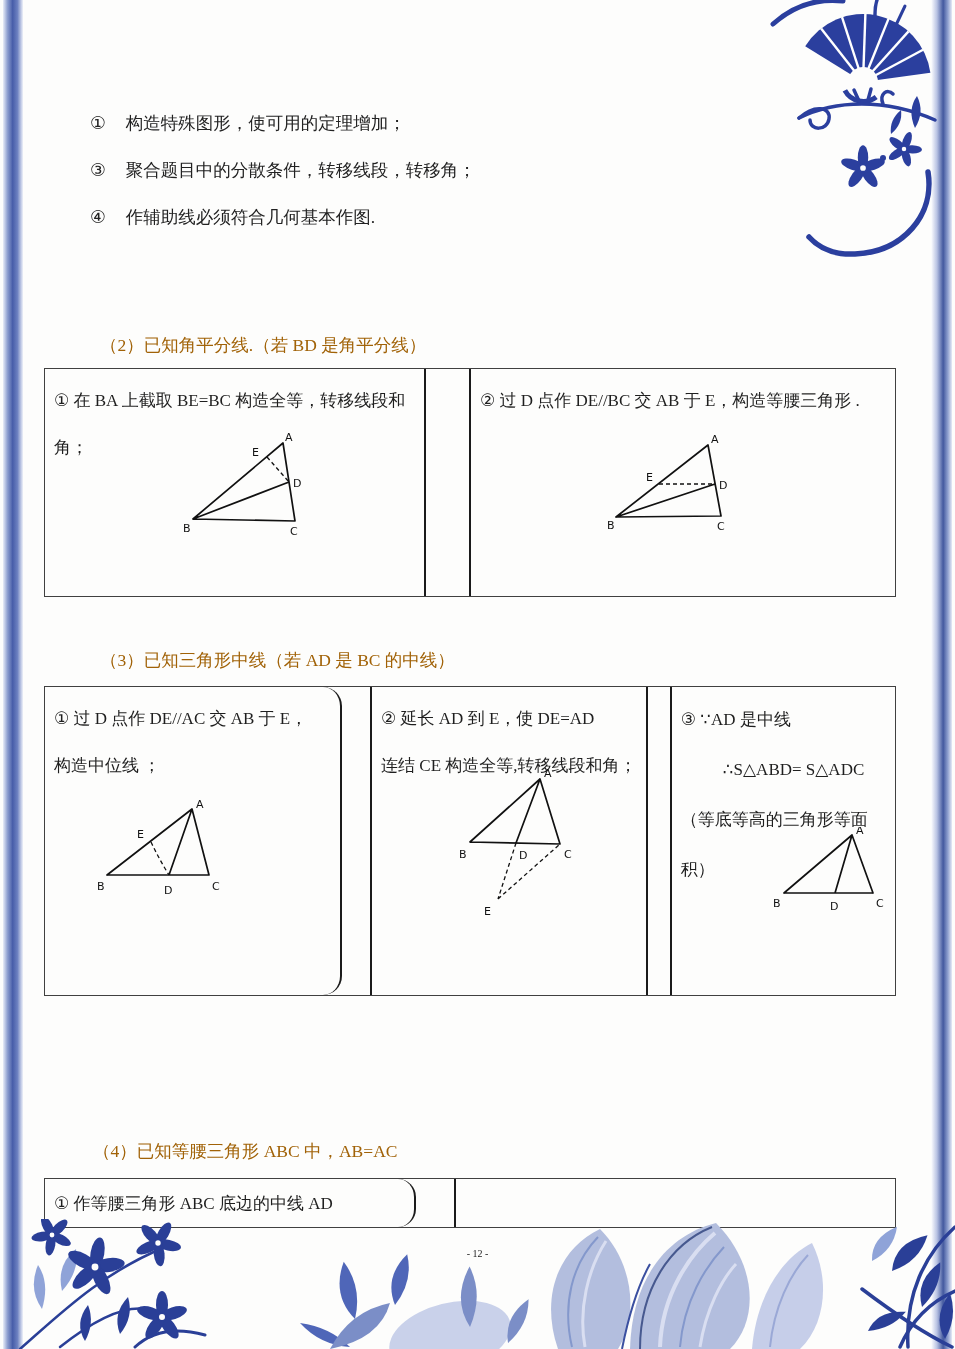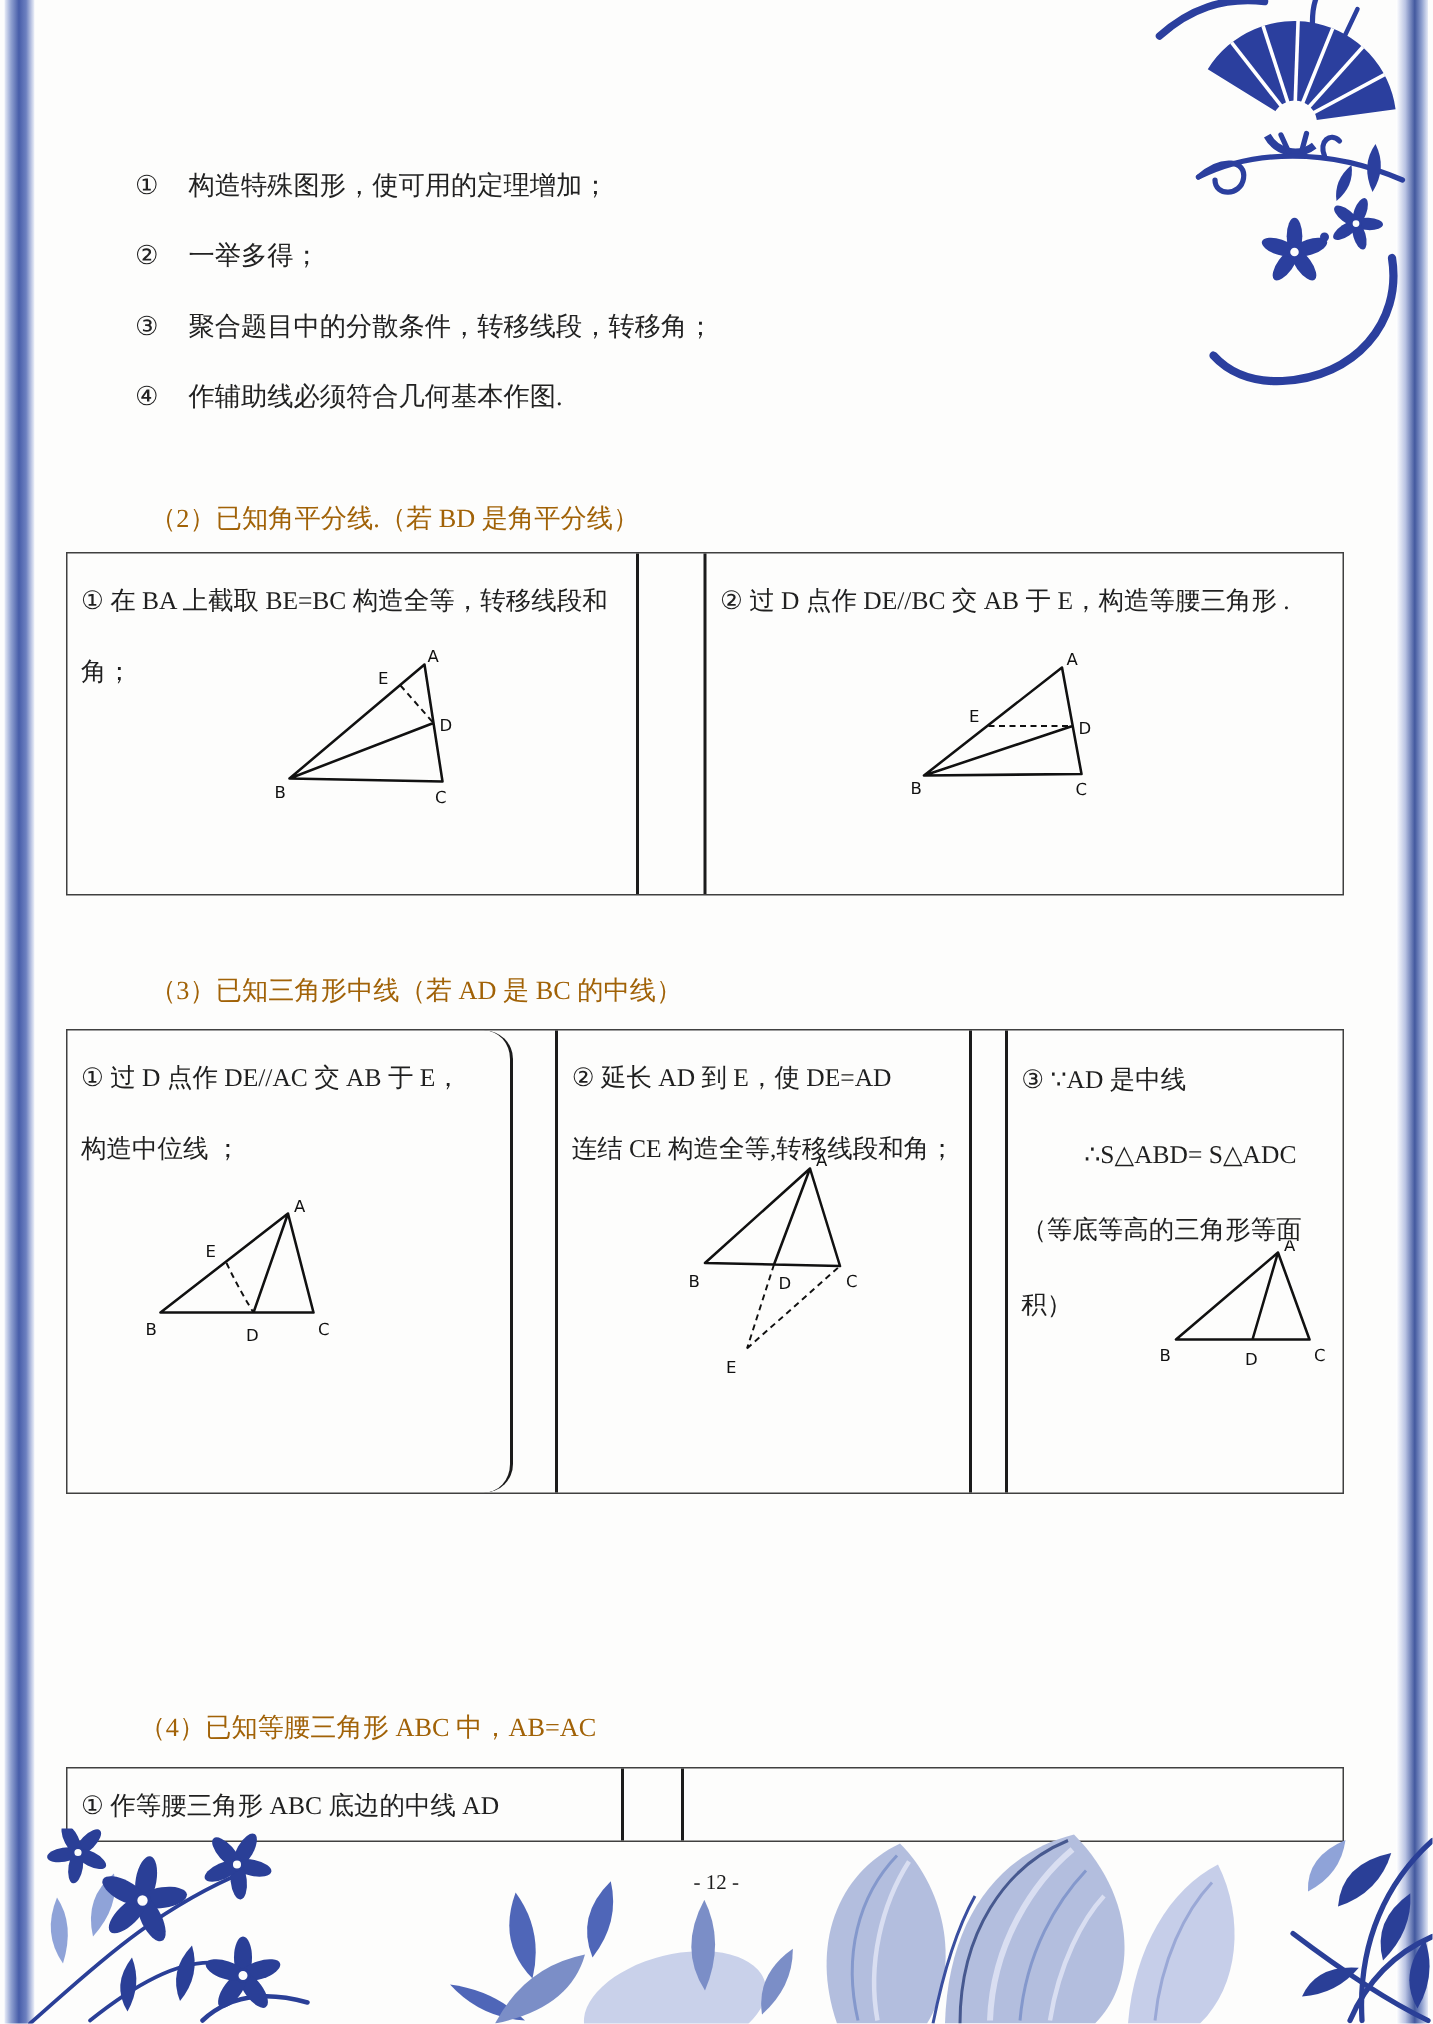--- a/index.html
+++ b/index.html
@@ -23,28 +23,28 @@
   #h4{left:55px;top:1139px;}
   .tbl{position:absolute;left:44px;border:1px solid #404040;display:flex;align-items:stretch;background:transparent;}
   #tbl2{top:368px;width:850px;height:227px;}
   #tbl3{top:686px;width:850px;height:308px;}
   #tbl4{top:1178px;width:850px;height:48px;}
   .cell{position:relative;box-sizing:border-box;border-right:2px solid #1b1b1b;padding:8px 9px 0 9px;
         font-size:17px;color:#1f1f1f;}
   .cell:last-child{border-right:none;}
   .spacer{box-sizing:border-box;border-right:2px solid #1b1b1b;}
   .cell .ln{line-height:47px;white-space:nowrap;}
-  .cell.vcenter{display:flex;align-items:center;padding-top:0;}
+  .cell.vcenter{display:flex;align-items:center;padding-top:0;border-radius:18px;}
   #t3c3 .ln{line-height:50px;}
   #t3c3 .ln.indent{padding-left:42px;}
   .dsvg{position:absolute;}
   .dsvg text{font-family:"DejaVu Sans","Liberation Sans",sans-serif;font-size:11px;fill:#111;}
   .dsvg .solid{stroke:#111;stroke-width:1.7;fill:none;stroke-linecap:round;}
   .dsvg .dash{stroke:#111;stroke-width:1.3;fill:none;stroke-dasharray:4 3;}
-  .pagenum{position:absolute;left:0;width:955px;top:1248px;text-align:center;font-size:14px;color:#1c1c1c;z-index:3;}
+  .pagenum{position:absolute;left:0;width:955px;top:1248px;text-align:center;font-size:10px;color:#1c1c1c;z-index:3;}
 </style>
 </head>
 <body>
 
 <div class="edge edge-left"></div>
 <div class="edge edge-right"></div>
 
 <svg class="deco deco-topright" width="192" height="300" viewBox="0 0 192 300">
   <g stroke="#2b3f9e" fill="none" stroke-linecap="round">
     <path d="M10,24 C30,6 52,-2 80,1" stroke-width="5"></path>
@@ -92,23 +92,20 @@
     <path d="M152,128 Q162,112 154,96 Q144,110 152,128 Z"></path>
     <path d="M128,134 Q140,124 138,110 Q126,120 128,134 Z"></path>
   </g>
   <path d="M165,172 C172,215 140,252 92,254 C70,255 55,247 46,237" stroke="#2b3f9e" stroke-width="5.5" fill="none" stroke-linecap="round"></path>
 </svg>
 
 <div class="content">
   <div class="intro">
     <div class="item">
       <span class="mk">①</span><span>构造特殊图形，使可用的定理增加；</span>
-    </div>
-    <div class="item">
-      <span class="mk">②</span><span>一举多得；</span>
     </div>
     <div class="item">
       <span class="mk">③</span><span>聚合题目中的分散条件，转移线段，转移角；</span>
     </div>
     <div class="item">
       <span class="mk">④</span><span>作辅助线必须符合几何基本作图.</span>
     </div>
   </div>
 
   <div class="heading" id="h2">（2）已知角平分线.（若 BD 是角平分线）</div>

